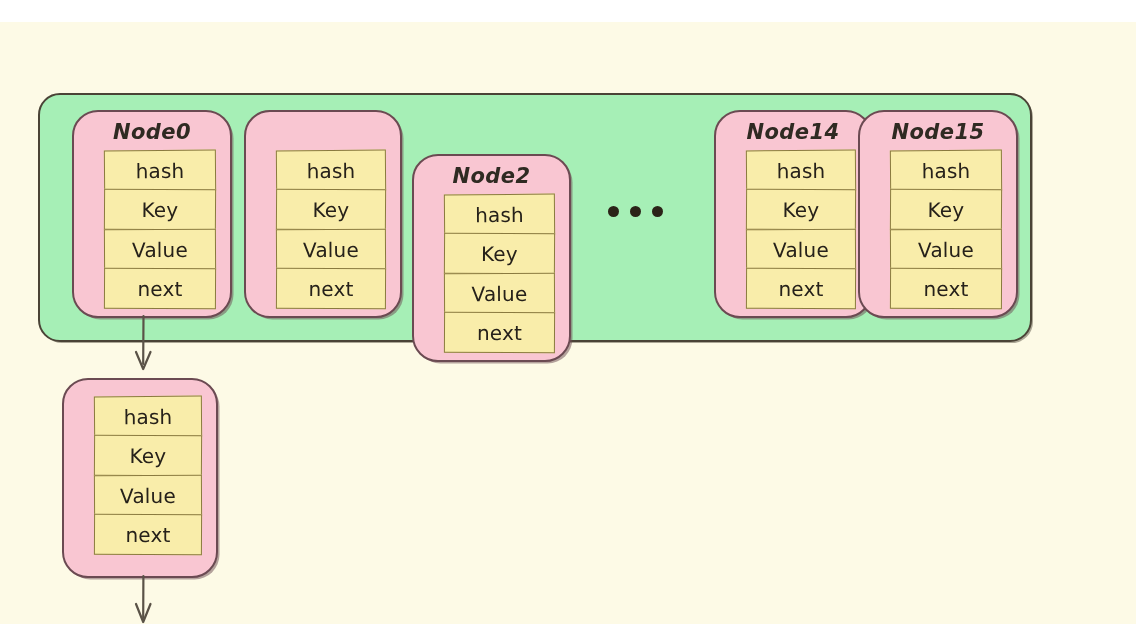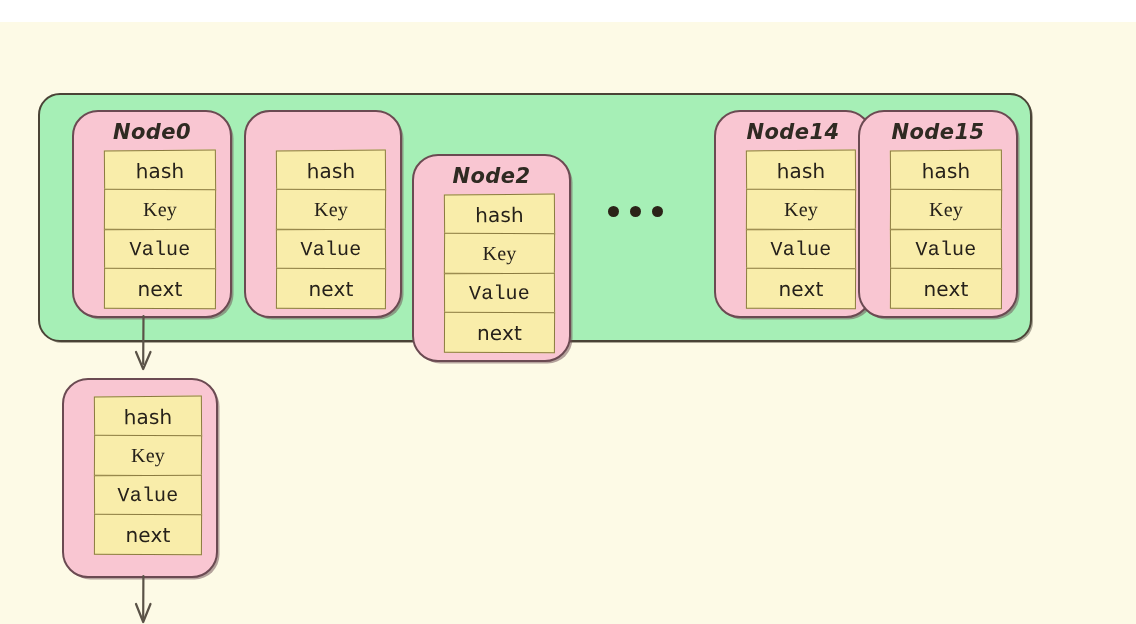--- a/index.html
+++ b/index.html
@@ -88,22 +88,22 @@
     align-items: center;
     justify-content: center;
     font-family: "DejaVu Sans", sans-serif;
     font-size: 20px;
     color: #26211a;
     letter-spacing: .2px;
   }
   .cell:first-child { margin-top: 0; }
   
   .cell.r0 { transform: rotate(-0.45deg); }
-  .cell.r1 { transform: rotate(0.35deg); font-family: Liberation Serif, serif; }
-  .cell.r2 { transform: rotate(-0.3deg); font-family: Liberation Mono, monospace; }
+  .cell.r1 { transform: rotate(0.35deg); }
+  .cell.r2 { transform: rotate(-0.3deg); }
   .cell.r3 { transform: rotate(0.28deg); }
 
   
   .ellipsis {
     position: absolute;
     left: 608px;
     top: 206px;
     display: flex;
     gap: 11px;
   }

